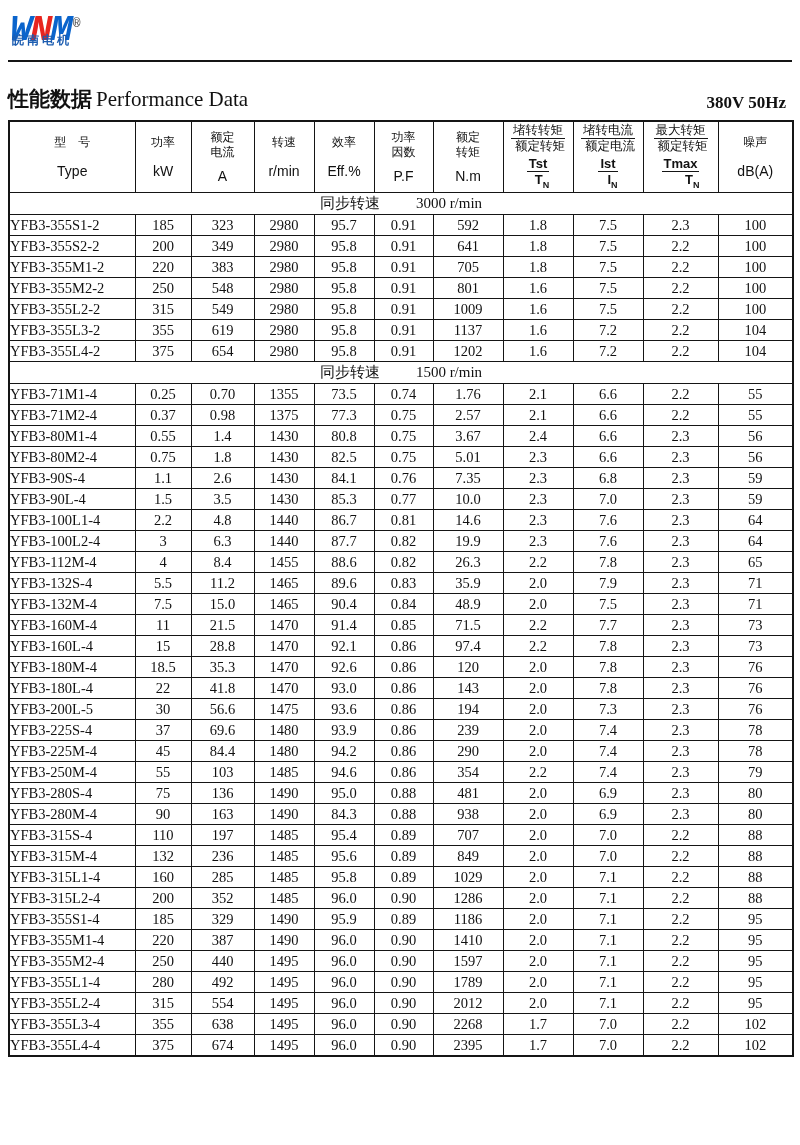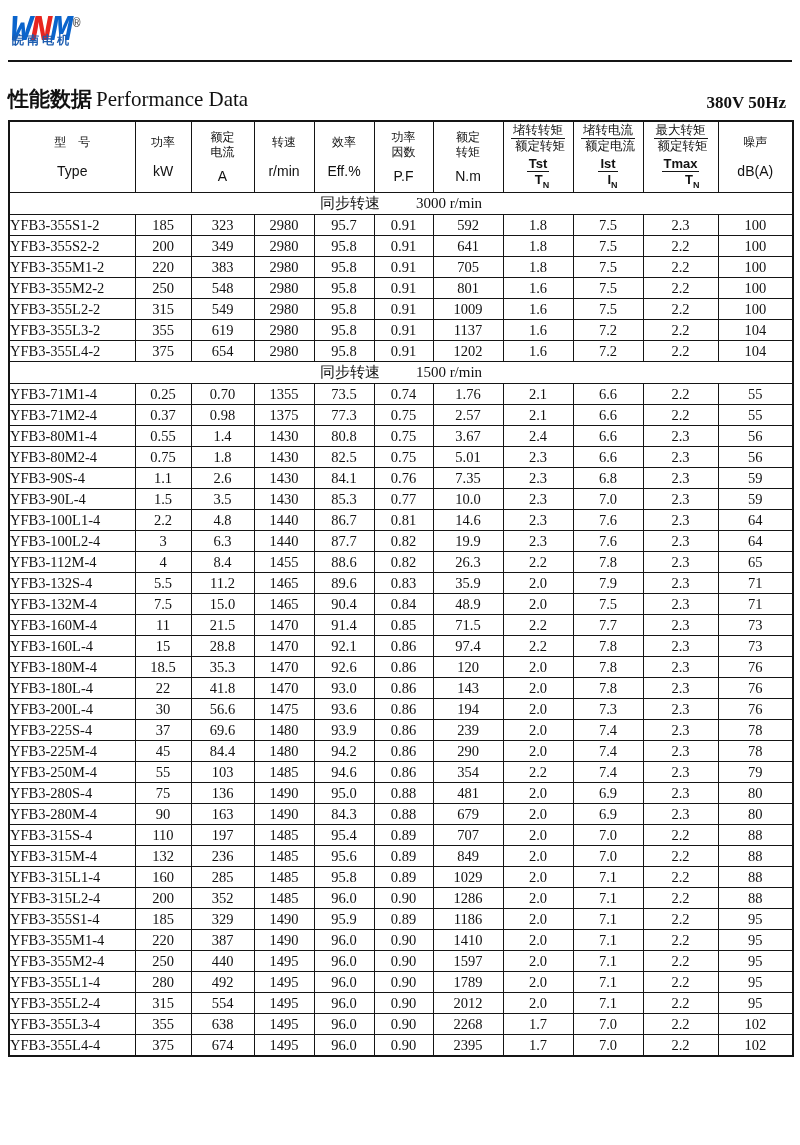--- a/index.html
+++ b/index.html
@@ -487,21 +487,21 @@
           <td>1470</td>
           <td>93.0</td>
           <td>0.86</td>
           <td>143</td>
           <td>2.0</td>
           <td>7.8</td>
           <td>2.3</td>
           <td>76</td>
         </tr>
         <tr>
-          <td class="type-cell">YFB3-200L-4</td>
+          <td class="type-cell">YFB3-200L-5</td>
           <td>30</td>
           <td>56.6</td>
           <td>1475</td>
           <td>93.6</td>
           <td>0.86</td>
           <td>194</td>
           <td>2.0</td>
           <td>7.3</td>
           <td>2.3</td>
           <td>76</td>
@@ -558,21 +558,21 @@
           <td>2.3</td>
           <td>80</td>
         </tr>
         <tr>
           <td class="type-cell">YFB3-280M-4</td>
           <td>90</td>
           <td>163</td>
           <td>1490</td>
           <td>84.3</td>
           <td>0.88</td>
-          <td>679</td>
+          <td>938</td>
           <td>2.0</td>
           <td>6.9</td>
           <td>2.3</td>
           <td>80</td>
         </tr>
         <tr>
           <td class="type-cell">YFB3-315S-4</td>
           <td>110</td>
           <td>197</td>
           <td>1485</td>

